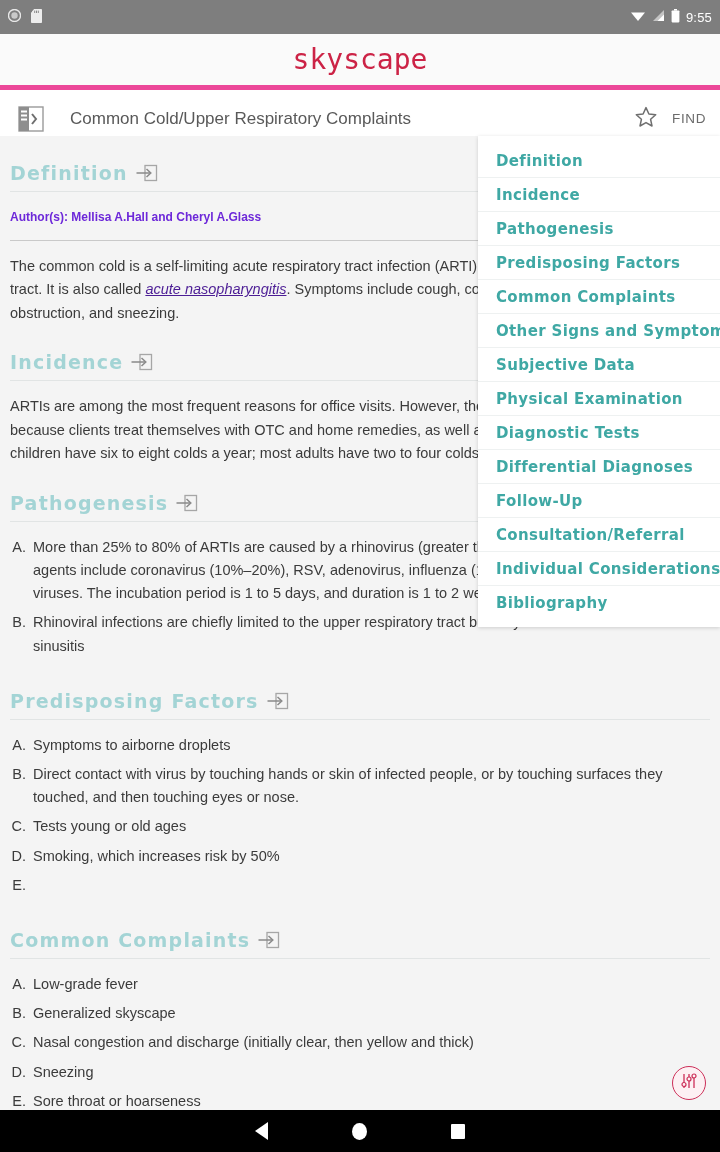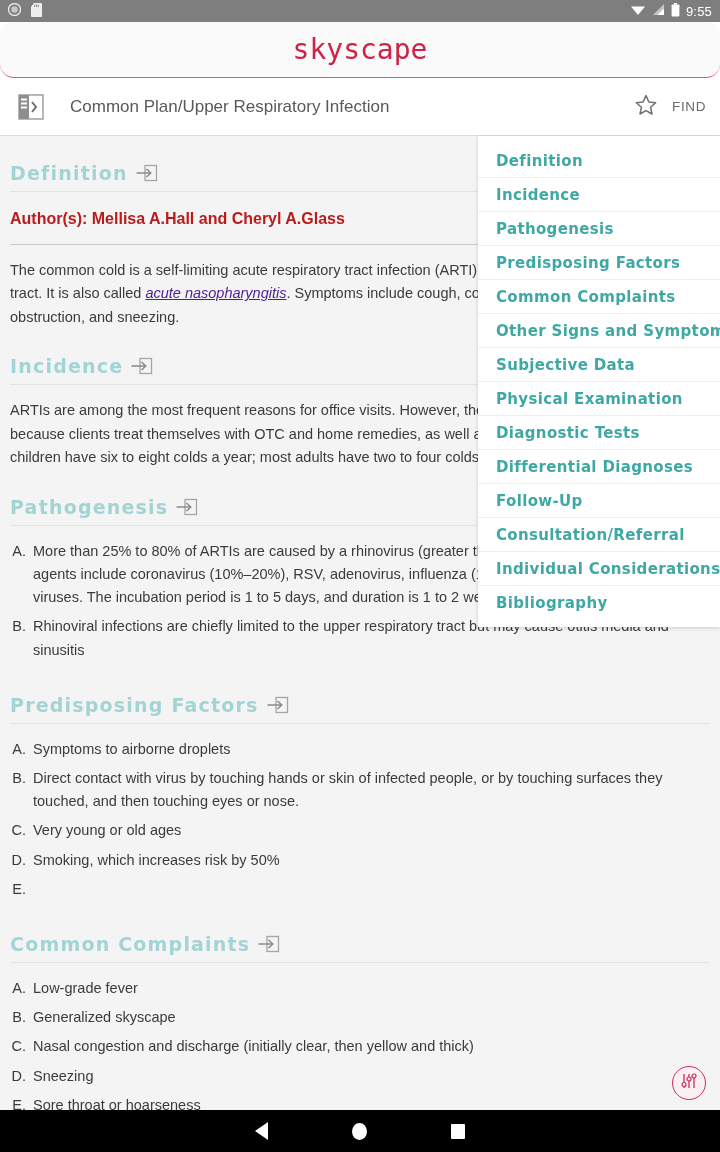--- a/index.html
+++ b/index.html
@@ -6,34 +6,33 @@
   html, body {
     width: 720px; height: 1152px;
     font-family: "Liberation Sans", sans-serif;
     background: #ffffff;
     overflow: hidden;
   }
   #root { position: relative; width: 720px; height: 1152px; overflow: hidden; background:#ffffff; }
 
   
   .statusbar {
-    height: 22px; background: #7e7e7e; color: #ffffff;
+    height: 34px; background: #7e7e7e; color: #ffffff;
     display: flex; align-items: center; padding: 0 8px;
     font-size: 12px;
   }
   .sb-left { display:flex; align-items:center; gap:10px; }
   .sb-right { margin-left:auto; display:flex; align-items:center; gap:6px; }
   .sb-time { font-size: 13px; color:#fff; letter-spacing:0.2px; }
 
   
   .brandbar {
     height: 56px; background: #fafafa;
     display:flex; align-items:center; justify-content:center;
-    border-bottom: 1px solid #ec4899;
-    border-radius: 14px;
+    border-bottom: 5px solid #ec4899;
   }
   .brand {
     color: #cc2346; font-size: 28px; letter-spacing: 0px;
     font-family: "DejaVu Sans Mono", monospace;
     font-weight: 400; line-height: 1;
   }
 
   
   .titlebar {
     height: 58px; background:#ffffff;
@@ -62,21 +61,21 @@
   }
   .section-head.first { padding-top: 26px; }
   .section-title {
     color: #a3d4d5; font-size: 19px; font-weight: 700;
     letter-spacing: 1.2px;
     font-family: "DejaVu Sans", sans-serif;
   }
   .jump-icon { width:22px; height:18px; flex:0 0 auto; }
 
   .author-line {
-    font-size: 16px; font-weight: 700; color:#b91c1c;
+    font-size: 12px; font-weight: 700; color:#6d28d9;
     padding: 18px 0 16px 0;
     border-bottom: 1px solid #c9c9c9;
   }
   .body-text {
     font-size: 14.5px; color:#3b3b3b; line-height: 1.62;
     padding: 14px 0 4px 0;
   }
   .body-text em { color:#4c1d95; font-style: italic; text-decoration: underline; }
 
   ol.alpha { list-style:none; padding: 14px 0 4px 0; margin:0; }
@@ -177,21 +176,21 @@
     <span class="book-icon">
       <svg width="34" height="34" viewBox="0 0 34 34">
         <rect x="5" y="5" width="24" height="24" fill="#ffffff" stroke="#9a9a9a" stroke-width="1.4"></rect>
         <rect x="5" y="5" width="10" height="24" fill="#8e8e8e"></rect>
         <rect x="7" y="8.5" width="6" height="2" fill="#ffffff"></rect>
         <rect x="7" y="12.5" width="6" height="2" fill="#ffffff"></rect>
         <rect x="7" y="16.5" width="6" height="2" fill="#ffffff"></rect>
         <path d="M18 12 L22 17 L18 22" fill="none" stroke="#6f6f6f" stroke-width="2"></path>
       </svg>
     </span>
-    <div class="doc-title">Common Plan/Upper Respiratory Infection</div>
+    <div class="doc-title">Common Cold/Upper Respiratory Complaints</div>
     <div class="tb-right">
       <span>
         <svg width="24" height="24" viewBox="0 0 24 24">
             <path d="M12 2.6 L14.9 9.0 L21.7 9.7 L16.6 14.3 L18.0 21.0 L12 17.6 L6.0 21.0 L7.4 14.3 L2.3 9.7 L9.1 9.0 Z" fill="none" stroke="#6f6f6f" stroke-width="1.5" stroke-linejoin="round"></path>
           </svg>
       </span>
       <span class="find-btn">FIND</span>
     </div>
   </div>
 
@@ -257,21 +256,21 @@
       <li>
           <span class="mk">A.</span>
           <span class="tx">Symptoms to airborne droplets</span>
         </li>
       <li>
           <span class="mk">B.</span>
           <span class="tx">Direct contact with virus by touching hands or skin of infected people, or by touching surfaces they touched, and then touching eyes or nose.</span>
         </li>
       <li>
           <span class="mk">C.</span>
-          <span class="tx">Very young or old ages</span>
+          <span class="tx">Tests young or old ages</span>
         </li>
       <li>
           <span class="mk">D.</span>
           <span class="tx">Smoking, which increases risk by 50%</span>
         </li>
       <li>
           <span class="mk">E.</span>
         </li>
     </ol>
 

